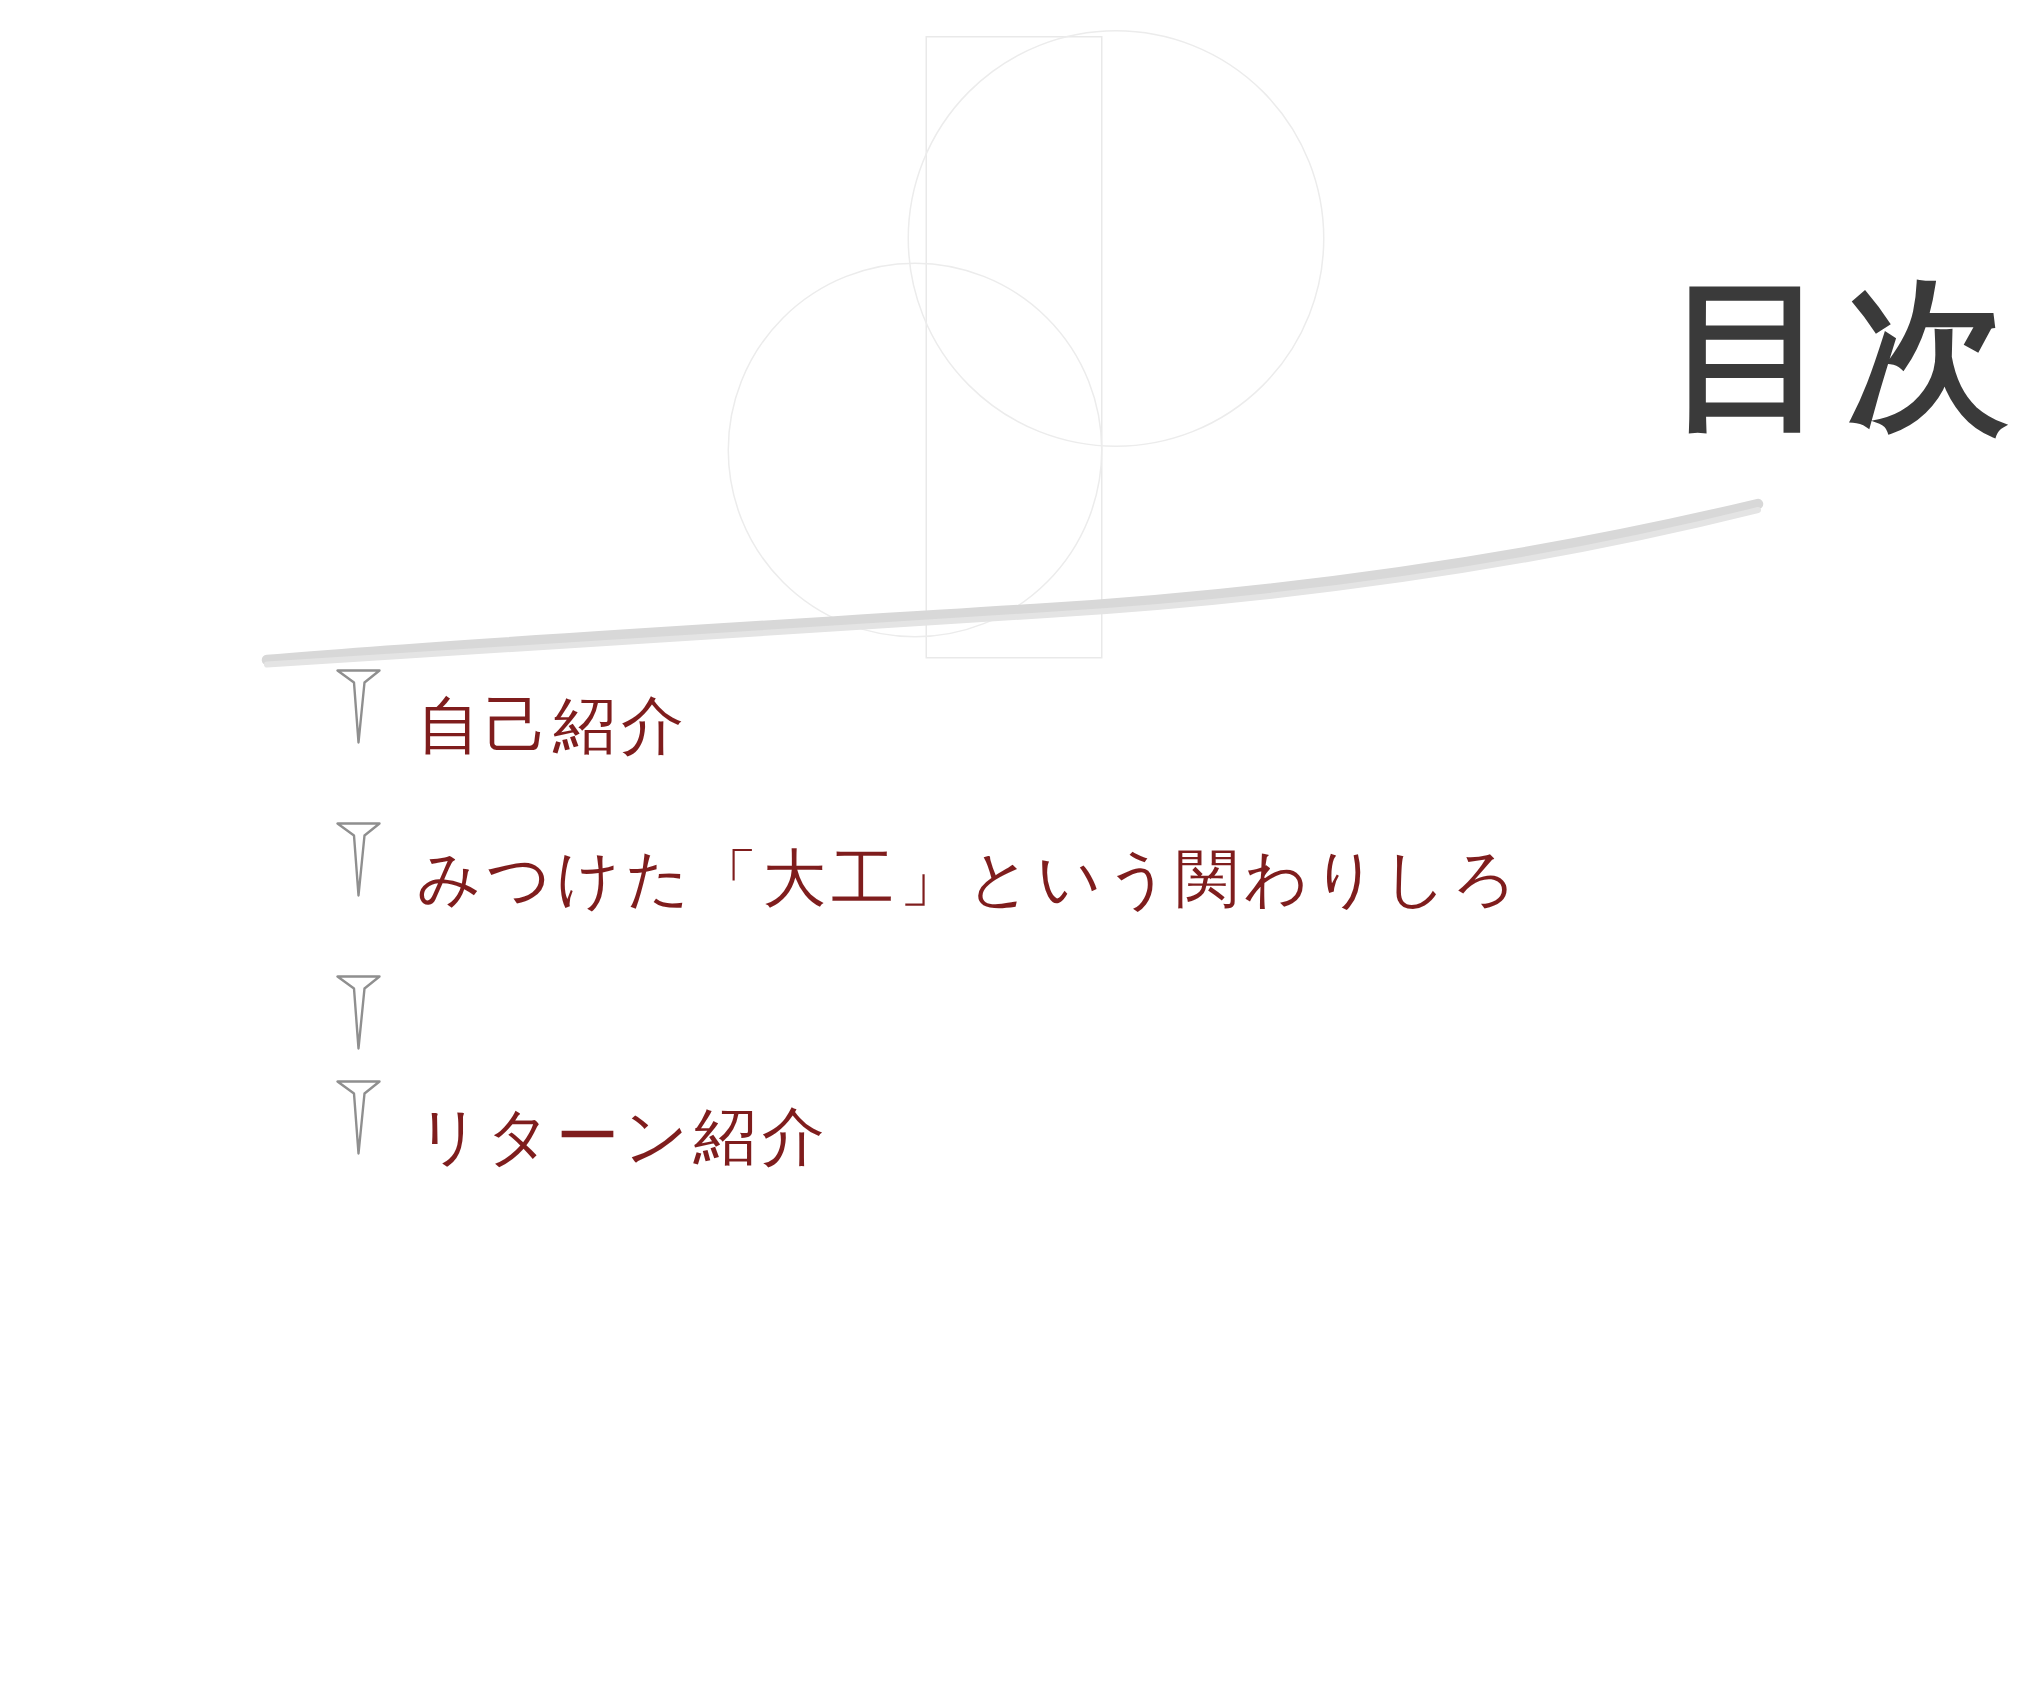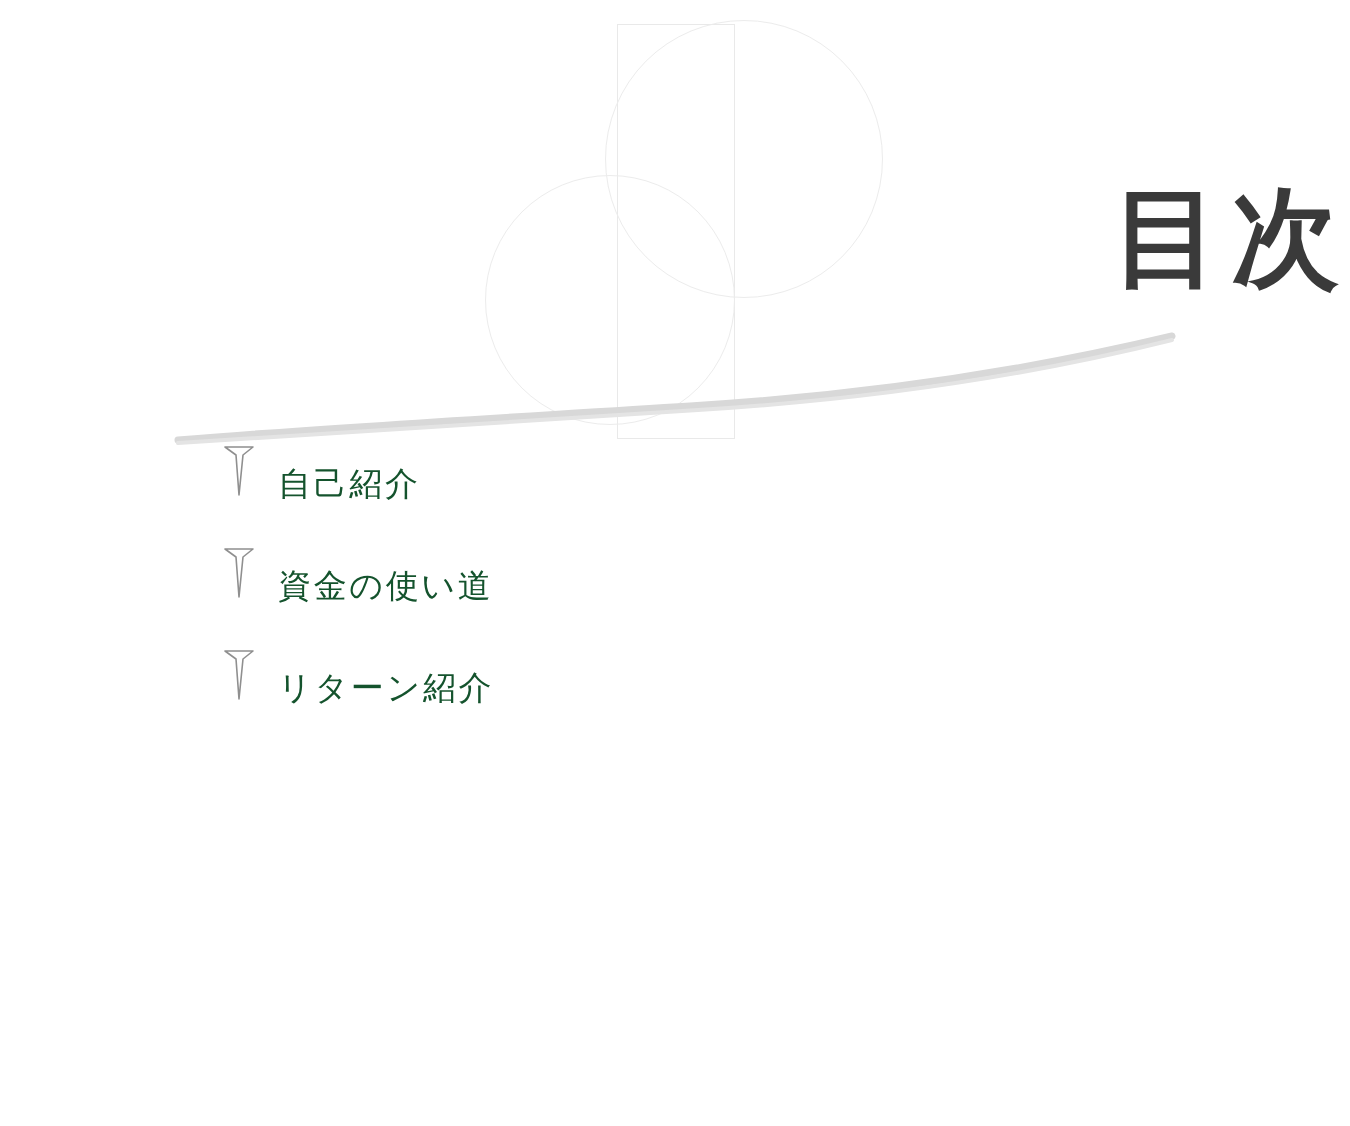--- a/index.html
+++ b/index.html
@@ -91,24 +91,24 @@
   }
   .nail-icon {
     flex: 0 0 auto;
     width: 34px;
     height: 56px;
     margin-top: 6px;
     margin-right: 22px;
   }
   .nail-icon svg { display: block; }
   .toc-text {
-    font-size: 33px;
+    font-size: 42px;
     line-height: 94px;
     letter-spacing: 0.08em;
-    color: #14532d;
+    color: #7f1d1d;
     font-family: "DejaVu Serif", "Liberation Serif", serif;
     white-space: pre-line;
   }
   .toc-item.two-line .toc-text { line-height: 94px; }
   .toc-item.two-line .nail-icon { margin-top: 12px; }
 </style>
 </head>
 <body>
 
 <div class="deco-layer">
@@ -130,29 +130,36 @@
 
   <div class="toc-item">
     <span class="nail-icon">
       <svg width="34" height="56" viewBox="0 0 34 56" aria-hidden="true">
         <path d="M3,4 L31,4 L21,12 L17,52 L14,12 Z" fill="none" stroke="#8f8f8f" stroke-width="1.6" stroke-linejoin="round"></path>
       </svg>
     </span>
     <span class="toc-text">自己紹介</span>
   </div>
 
+  <div class="toc-item">
+    <span class="nail-icon">
+      <svg width="34" height="56" viewBox="0 0 34 56" aria-hidden="true">
+        <path d="M3,4 L31,4 L21,12 L17,52 L14,12 Z" fill="none" stroke="#8f8f8f" stroke-width="1.6" stroke-linejoin="round"></path>
+      </svg>
+    </span>
+    <span class="toc-text">みつけた「大工」という関わりしろ</span>
+  </div>
 
 
   <div class="toc-item">
     <span class="nail-icon">
       <svg width="34" height="56" viewBox="0 0 34 56" aria-hidden="true">
         <path d="M3,4 L31,4 L21,12 L17,52 L14,12 Z" fill="none" stroke="#8f8f8f" stroke-width="1.6" stroke-linejoin="round"></path>
       </svg>
     </span>
-    <span class="toc-text">資金の使い道</span>
   </div>
 
 
   <div class="toc-item">
     <span class="nail-icon">
       <svg width="34" height="56" viewBox="0 0 34 56" aria-hidden="true">
         <path d="M3,4 L31,4 L21,12 L17,52 L14,12 Z" fill="none" stroke="#8f8f8f" stroke-width="1.6" stroke-linejoin="round"></path>
       </svg>
     </span>
     <span class="toc-text">リターン紹介</span>

